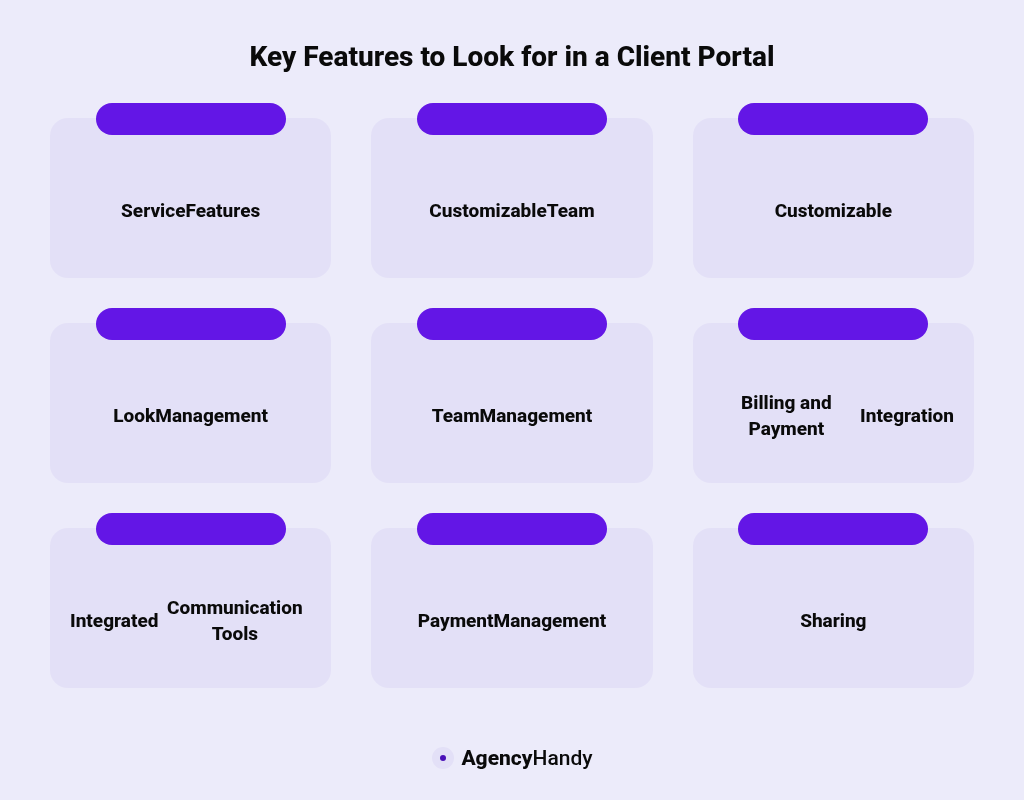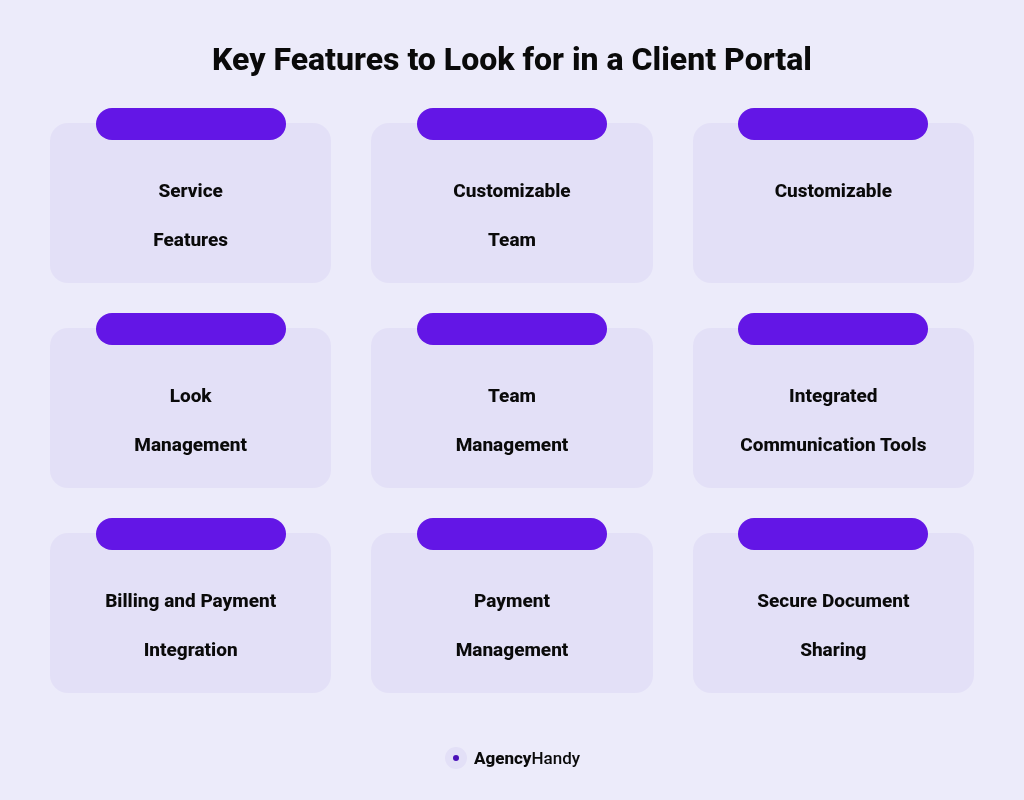--- a/index.html
+++ b/index.html
@@ -11,41 +11,40 @@
       width: 1024px;
       height: 800px;
       background: #ecebfa;
       font-family: -apple-system, BlinkMacSystemFont, "Segoe UI", Roboto, Helvetica, Arial, sans-serif;
       padding: 40px 50px 30px 50px;
       display: flex;
       flex-direction: column;
     }
     .title {
       text-align: center;
-      font-size: 32px;
+      font-size: 28px;
       font-weight: 800;
       color: #0a0a0a;
       margin-bottom: 45px;
     }
     .grid {
       display: grid;
       grid-template-columns: repeat(3, 1fr);
       gap: 45px 40px;
       flex: 1;
       align-content: start;
     }
     .card {
       position: relative;
       background: #e3e0f7;
       border-radius: 18px;
       padding: 55px 20px 30px 20px;
       height: 160px;
       display: flex;
-      flex-direction: column;
-      justify-content: space-between;
+      justify-content: center;
       align-items: center;
     }
     .pill {
       position: absolute;
       top: -15px;
       left: 50%;
       transform: translateX(-50%);
       width: 190px;
       height: 32px;
       background: #6316e6;
@@ -68,21 +67,21 @@
     .logo-icon {
       width: 24px;
       height: 24px;
       position: relative;
     }
     .logo-icon svg {
       width: 100%;
       height: 100%;
     }
     .logo-text {
-      font-size: 17px;
+      font-size: 21px;
       font-weight: 700;
       color: #0a0a0a;
     }
     .logo-text .bold {
       font-weight: 800;
     }
     .logo-text .light {
       font-weight: 500;
     }
   </style>
@@ -117,39 +116,38 @@
   </div>
 
   <div class="card">
     <div class="pill"></div>
     <div class="card-line">Team</div>
     <div class="card-line">Management</div>
   </div>
 
   <div class="card">
     <div class="pill"></div>
-    <div class="card-line">Integrated</div>
-    <div class="card-line">Communication Tools</div>
+    <div class="card-line">Billing and Payment</div>
+    <div class="card-line">Integration</div>
   </div>
 
   <div class="card">
     <div class="pill"></div>
-    <div class="card-line">Billing and Payment</div>
-    <div class="card-line">Integration</div>
+    <div class="card-line">Integrated</div>
+    <div class="card-line">Communication Tools</div>
   </div>
 
   <div class="card">
     <div class="pill"></div>
     <div class="card-line">Payment</div>
     <div class="card-line">Management</div>
   </div>
 
   <div class="card">
     <div class="pill"></div>
-    <div class="card-line">Secure Document</div>
     <div class="card-line">Sharing</div>
   </div>
 
 </div>
 
 <div class="footer">
   <span class="logo-icon">
     <svg viewBox="0 0 24 24">
       <circle cx="12" cy="12" r="11" fill="#e3e0f7"></circle>
       <path d="M12 2 A10 10 0 0 1 12 22 A6 6 0 0 0 12 2 Z" fill="#6316e6"></path>

